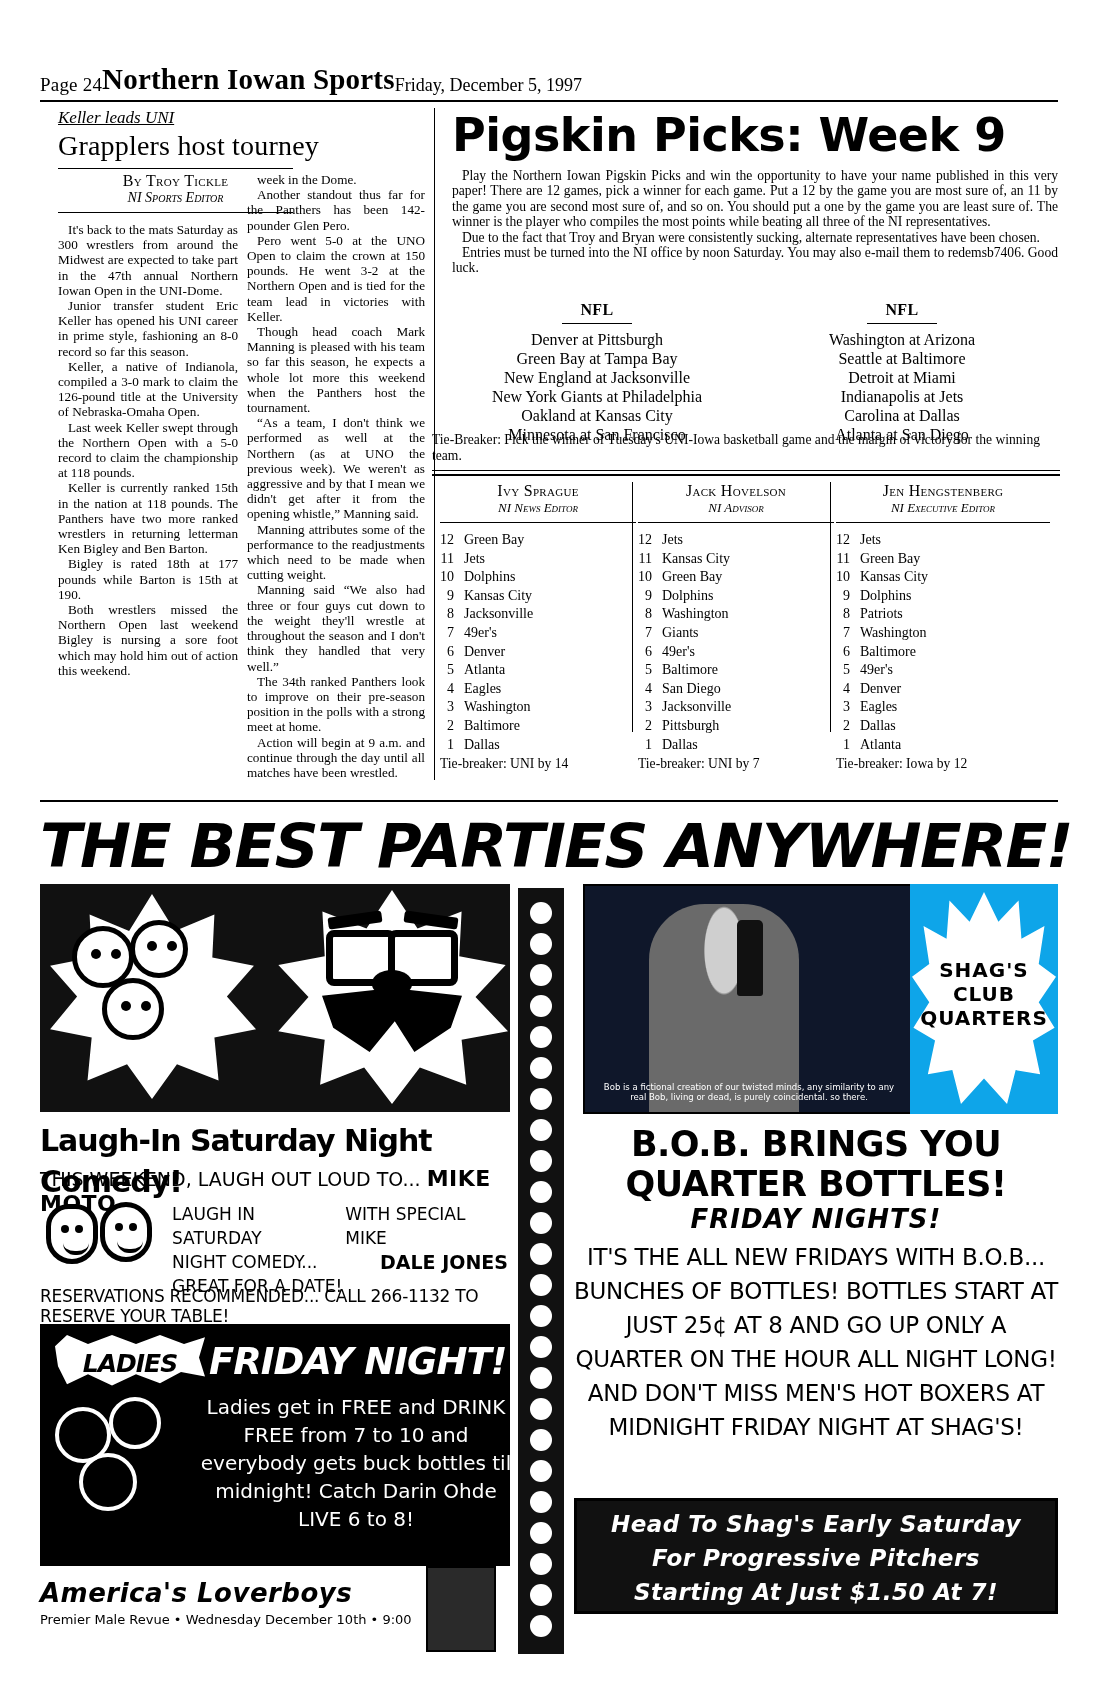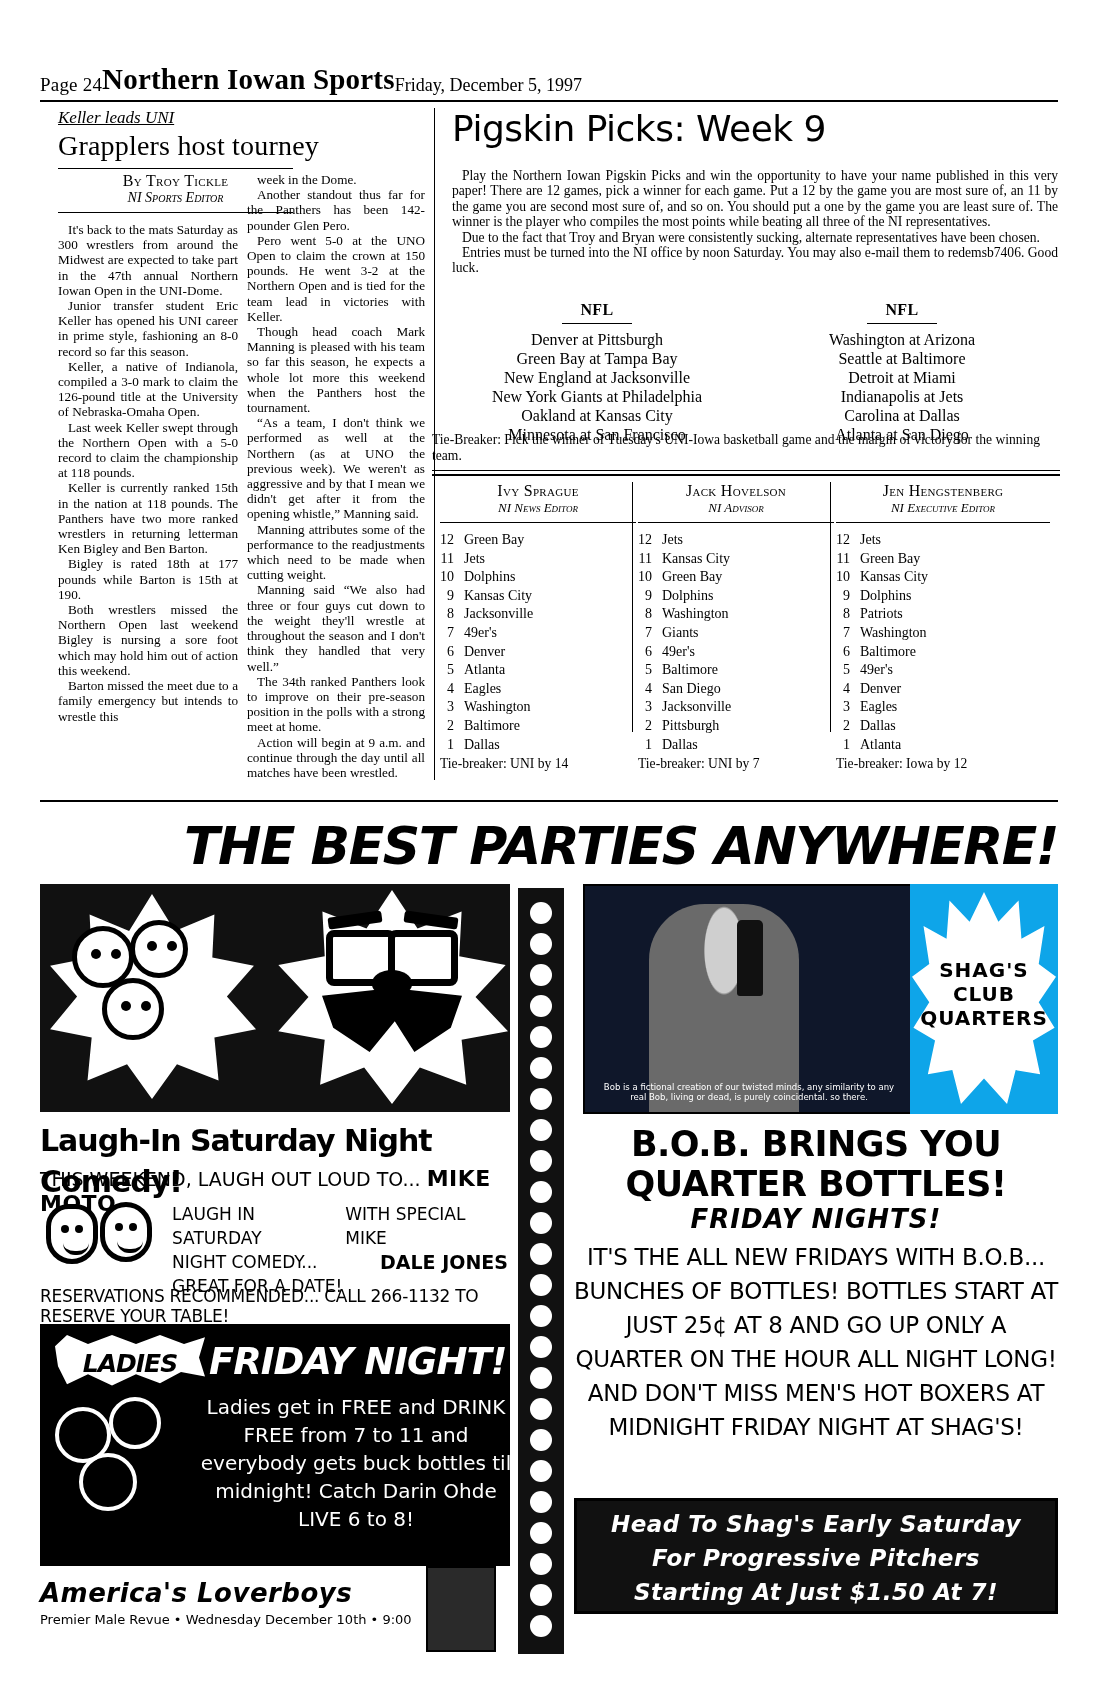--- a/index.html
+++ b/index.html
@@ -48,22 +48,22 @@
   .story-col p { margin:0 0 0 0; text-indent:10px; }
   #col1 { left:58px; top:222px; width:180px; }
   #col2 { left:247px; top:172px; width:178px; }
 
   
   .vrule { position:absolute; left:434px; top:108px; width:1px; height:672px; background:#000; }
 
   
   .pig-title {
     position:absolute; left:452px; top:108px; width:606px;
-    font-family:"DejaVu Sans", sans-serif; font-weight:normal;
-    font-size:36px; letter-spacing:-0.5px;
+    font-family:"DejaVu Sans", sans-serif; font-weight:bold;
+    font-size:46px; letter-spacing:-0.5px;
   }
   .pig-intro {
     position:absolute; left:452px; top:168px; width:606px;
     font-size:13.6px; line-height:15.4px; text-align:justify;
   }
   .pig-intro p { margin:0; text-indent:10px; }
 
   .nfl-block { position:absolute; top:300px; font-size:16px; text-align:center; line-height:19px; }
   #nfl-left { left:452px; width:290px; }
   #nfl-right { left:752px; width:300px; }
@@ -93,21 +93,21 @@
   #vs2 { left:830px; }
 
   .rule-bottom { position:absolute; left:40px; top:800px; width:1018px; height:2px; background:#000; }
 
   
   .ad { position:absolute; left:40px; top:812px; width:1018px; height:848px; background:#fff; }
 
   .best-parties {
     position:absolute; left:0px; top:0px; width:1018px; height:68px;
     font-family:"DejaVu Sans", sans-serif; font-weight:bold; font-style:italic;
-    font-size:52px; letter-spacing:-1.5px; text-align:right; line-height:68px;
+    font-size:61px; letter-spacing:-1.5px; text-align:right; line-height:68px;
     color:#000; white-space:nowrap;
   }
 
   
   .ad-left { position:absolute; left:0px; top:72px; width:470px; height:776px; }
   .toon-band {
     position:absolute; left:0; top:0; width:470px; height:228px;
     background:#111; overflow:hidden;
   }
   .starburst {
@@ -310,21 +310,20 @@
   <div class="byline-rule2"></div>
 
   <div class="story-col" id="col1">
       <p>It's back to the mats Saturday as 300 wrestlers from around the Midwest are expected to take part in the 47th annual Northern Iowan Open in the UNI-Dome.</p>
       <p>Junior transfer student Eric Keller has opened his UNI career in prime style, fashioning an 8-0 record so far this season.</p>
       <p>Keller, a native of Indianola, compiled a 3-0 mark to claim the 126-pound title at the University of Nebraska-Omaha Open.</p>
       <p>Last week Keller swept through the Northern Open with a 5-0 record to claim the championship at 118 pounds.</p>
       <p>Keller is currently ranked 15th in the nation at 118 pounds. The Panthers have two more ranked wrestlers in returning letterman Ken Bigley and Ben Barton.</p>
       <p>Bigley is rated 18th at 177 pounds while Barton is 15th at 190.</p>
       <p>Both wrestlers missed the Northern Open last weekend Bigley is nursing a sore foot which may hold him out of action this weekend.</p>
-      <p>Barton missed the meet due to a family emergency but intends to wrestle this</p>
     </div>
   <div class="story-col" id="col2">
       <p>week in the Dome.</p>
       <p>Another standout thus far for the Panthers has been 142-pounder Glen Pero.</p>
       <p>Pero went 5-0 at the UNO Open to claim the crown at 150 pounds. He went 3-2 at the Northern Open and is tied for the team lead in victories with Keller.</p>
       <p>Though head coach Mark Manning is pleased with his team so far this season, he expects a whole lot more this weekend when the Panthers host the tournament.</p>
       <p>“As a team, I don't think we performed as well at the Northern (as at UNO the previous week). We weren't as aggressive and by that I mean we didn't get after it from the opening whistle,” Manning said.</p>
       <p>Manning attributes some of the performance to the readjustments which need to be made when cutting weight.</p>
       <p>Manning said “We also had three or four guys cut down to the weight they'll wrestle at throughout the season and I don't think they handled that very well.”</p>
       <p>The 34th ranked Panthers look to improve on their pre-season position in the polls with a strong meet at home.</p>
@@ -606,21 +605,21 @@
 
       <div class="friday-box">
         <div class="fb-inner">
           <div class="ladies-burst">LADIES</div>
           <div class="fb-title">FRIDAY NIGHT!</div>
           <div class="fb-toons">
             <div class="toon-blob" id="tb1"></div>
             <div class="toon-blob" id="tb2"></div>
             <div class="toon-blob" id="tb3"></div>
           </div>
-          <div class="fb-body">Ladies get in FREE and DRINK FREE from 7 to 11 and everybody gets buck bottles til midnight! Catch Darin Ohde LIVE 6 to 8!</div>
+          <div class="fb-body">Ladies get in FREE and DRINK FREE from 7 to 10 and everybody gets buck bottles til midnight! Catch Darin Ohde LIVE 6 to 8!</div>
         </div>
       </div>
 
       <div class="loverboys">America's Loverboys</div>
       <div class="loverboys-sub">Premier Male Revue • Wednesday December 10th • 9:00</div>
       <div class="lb-photo"></div>
     </div>
 
     <div class="strip" id="strip">
         <div class="hole" style="top: 14px;"></div>

